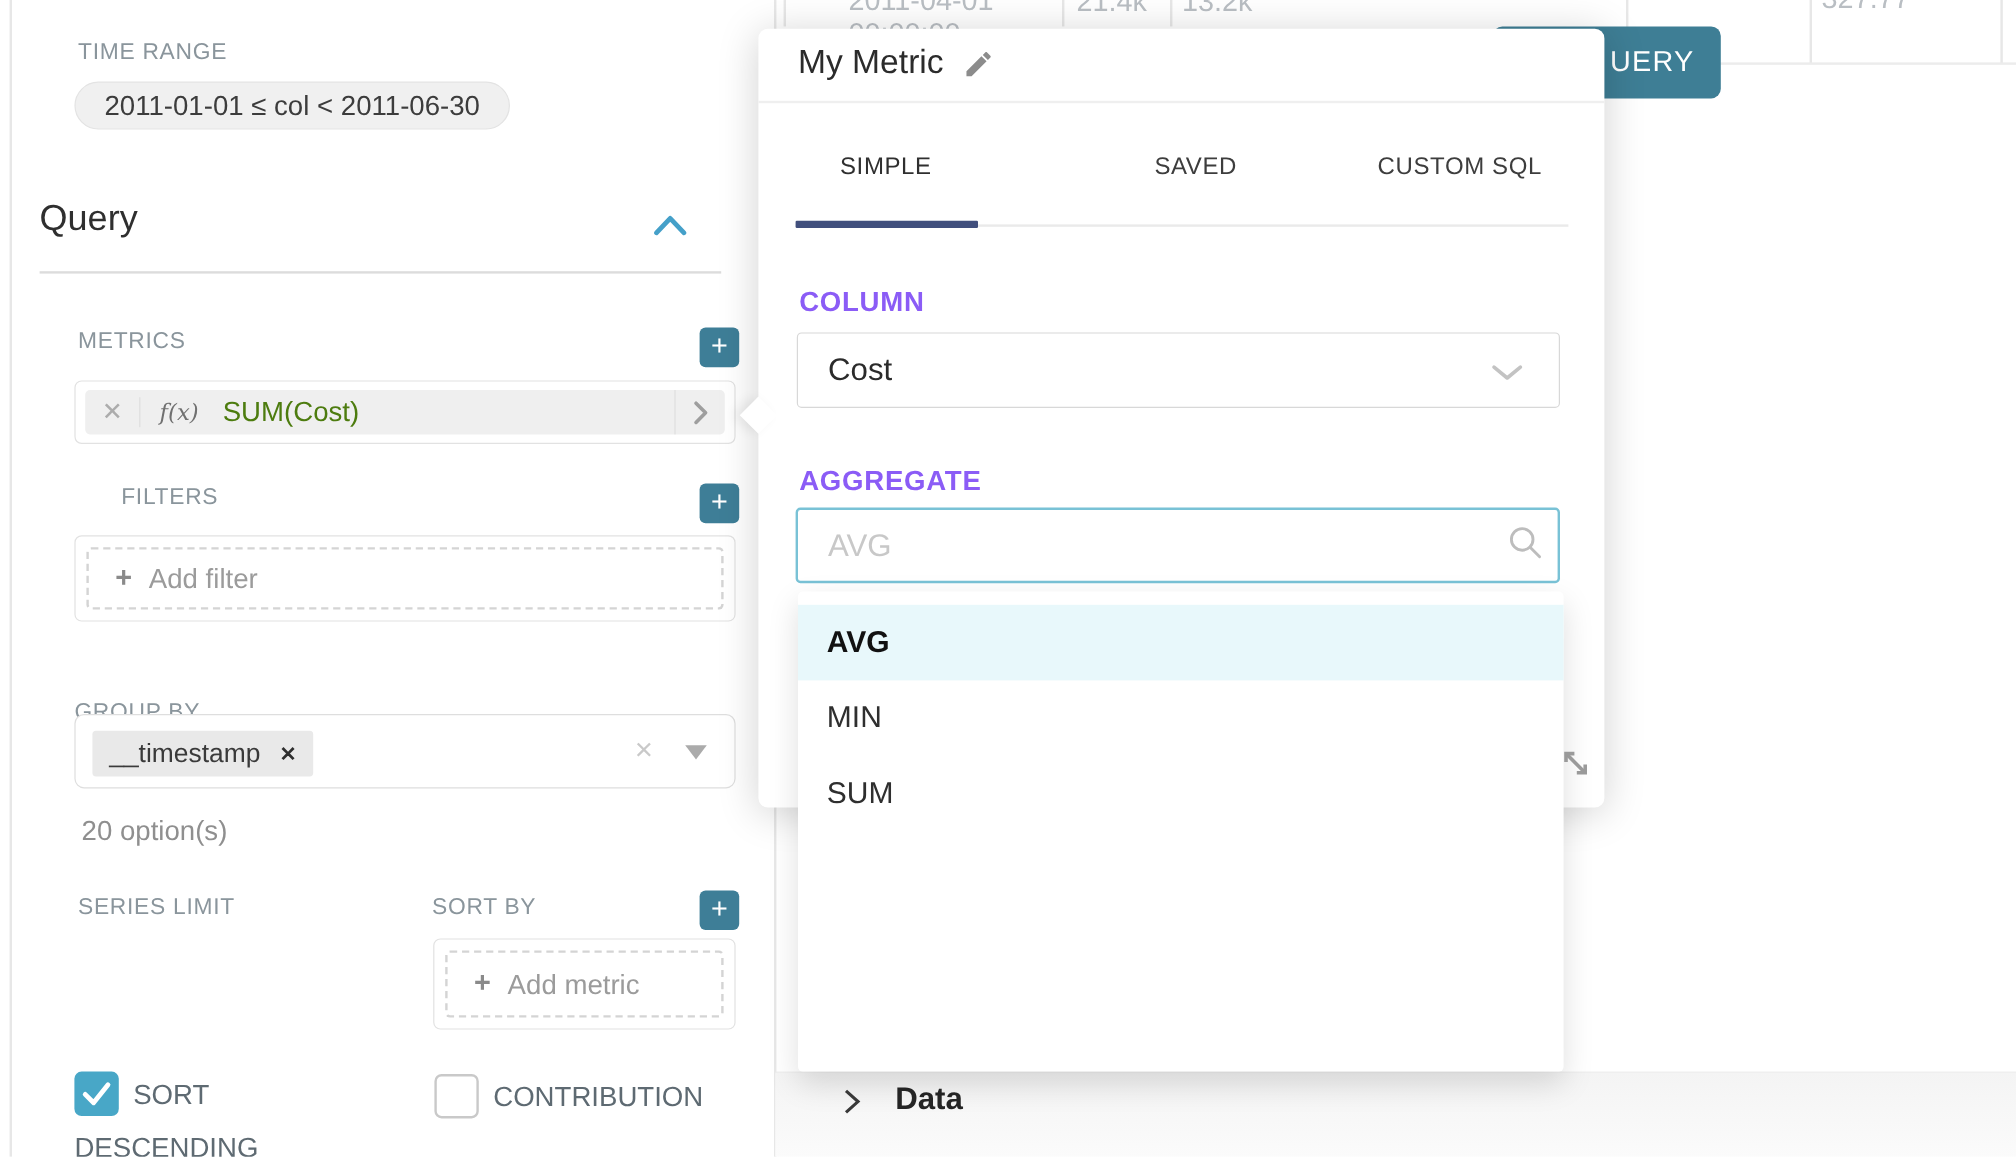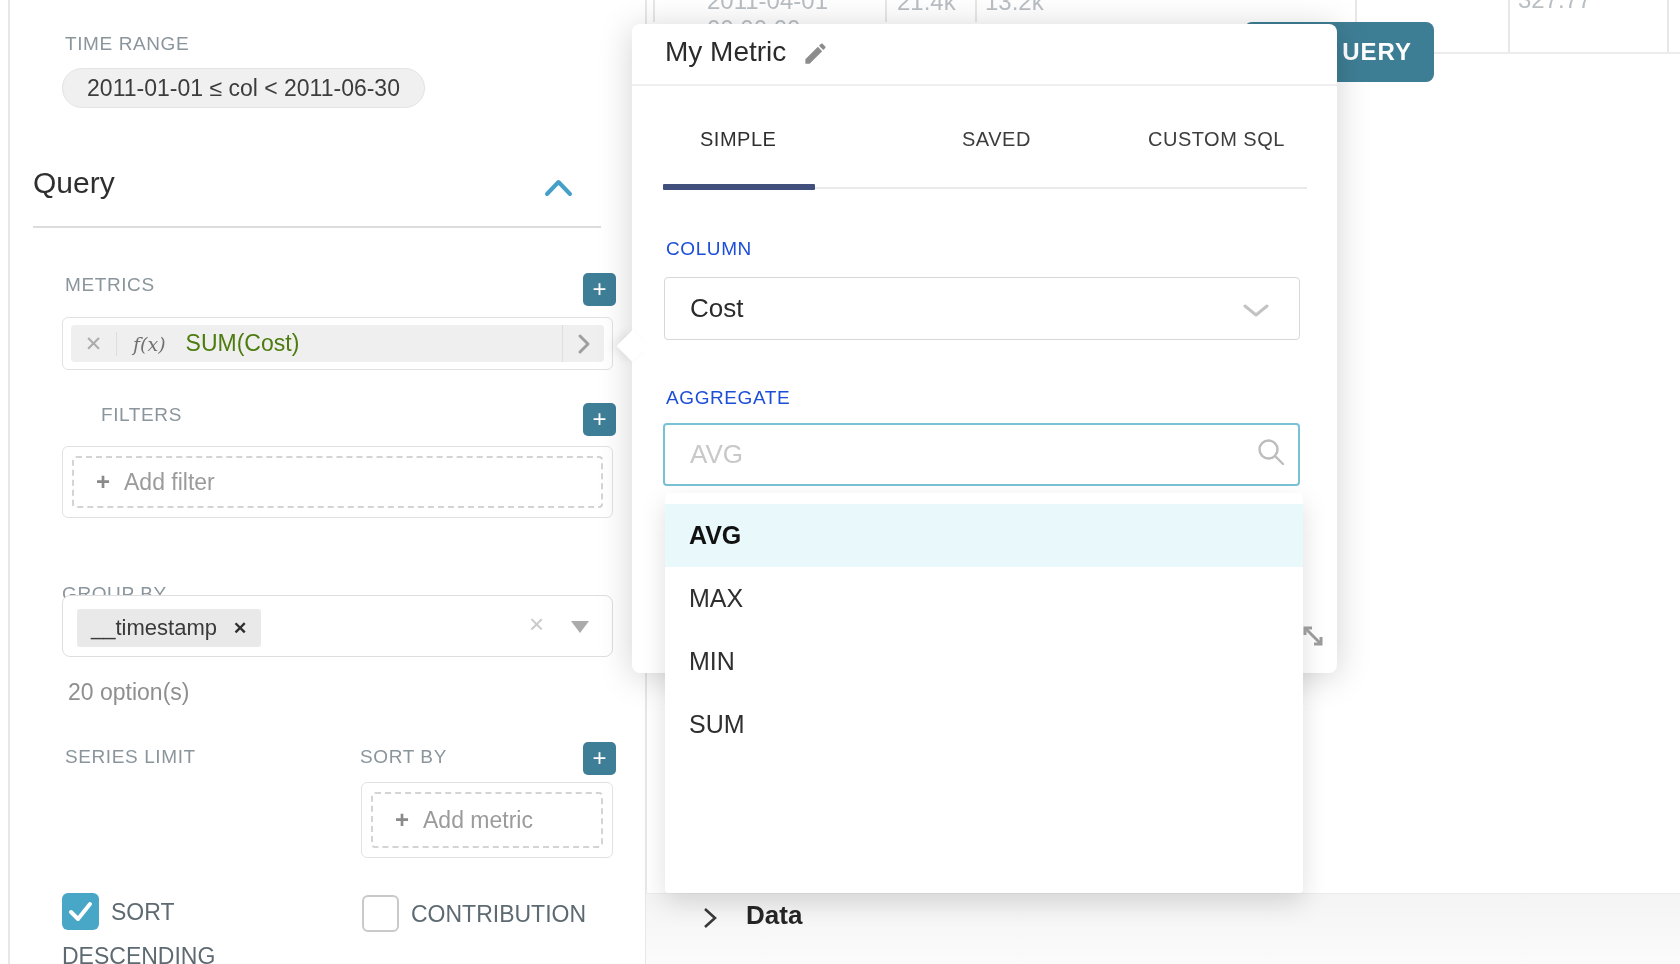--- a/index.html
+++ b/index.html
@@ -53,21 +53,21 @@
   .hint { position:absolute; font-size:23px; color:#8F8F8F; }
   .cbx-row { position:absolute; font-size:23px; color:#5E6A72; line-height:44px; }
   .cbx { display:inline-block; width:37px; height:37px; border-radius:6px;
     vertical-align:middle; margin-right:12px; position:relative; top:-2px; cursor:pointer; }
   .cbx.on { background:#48A7C7; }
   .cbx.off { background:#fff; border:2.5px solid #C9C9C9; }
 
   
   .bg-cell { position:absolute; color:#B9BEC3; font-size:24px; white-space:nowrap; }
   .run-btn { position:absolute; left:1244px; top:22px; width:190px; height:60px;
-    background:#3E7E95; border-radius:8px; color:#fff; font-weight:bold;
+    background:#3E7E95; border-radius:8px; color:#fff; font-weight:normal;
     font-size:24px; letter-spacing:1px; display:flex; align-items:center;
     justify-content:flex-end; padding-right:22px; z-index:5; cursor:pointer; }
   .data-panel { position:absolute; left:646px; top:893px; width:1034px; height:71px;
     background:linear-gradient(#F4F4F4,#FBFBFB); border-top:1px solid #ECECEC; z-index:2; }
   .data-title { position:absolute; left:746px; top:900px; font-size:26px; font-weight:bold;
     color:#262626; z-index:3; }
 
   
   .popover { position:absolute; left:632px; top:24px; width:705px; height:649px;
     background:#fff; border-radius:8px; box-shadow:0 4px 34px rgba(0,0,0,.18); z-index:10; }
@@ -76,22 +76,22 @@
     box-shadow:-4px 4px 10px rgba(0,0,0,.08); }
   .pop-title { position:absolute; left:33px; top:12px; font-size:28px; color:#2B2B2B; }
   .hdr-divider { position:absolute; left:0; top:60px; width:100%; height:1.5px;
     background:#EFEFEF; }
   .tab { position:absolute; top:104px; font-size:20px; color:#3D3D3D;
     letter-spacing:.5px; cursor:pointer; }
   .tab-grayline { position:absolute; left:31px; top:163px; width:644px; height:2px;
     background:#EAEAEA; }
   .tab-underline { position:absolute; left:31px; top:160px; width:152px; height:6px;
     background:#414F7D; border-radius:1px; }
-  .pop-label { position:absolute; font-size:19px; color:#1d4ed8; letter-spacing:.6px;
-    font-weight:400; }
+  .pop-label { position:absolute; font-size:23px; color:#8b5cf6; letter-spacing:.6px;
+    font-weight:700; }
   .cost-box { position:absolute; left:32px; top:253px; width:636px; height:63px;
     border:1.5px solid #D8D8D8; border-radius:4px; display:flex; align-items:center;
     font-size:26px; color:#2B2B2B; padding-left:25px; cursor:pointer; }
   .agg-input { position:absolute; left:31px; top:399px; width:637px; height:63px;
     border:2px solid #79C2D6; border-radius:4px; font-size:26px; color:#333;
     padding-left:25px; outline:none; font-family:"Liberation Sans",sans-serif; }
   .agg-input::placeholder { color:#C8C8C8; }
 
   .dropdown { position:absolute; left:665px; top:493px; width:638px; height:400px;
     background:#fff; border-radius:4px; box-shadow:0 10px 26px rgba(0,0,0,.13);
@@ -223,21 +223,20 @@
     <div class="pop-label" style="left:34px; top:363px;">AGGREGATE</div>
     <input class="agg-input" placeholder="AVG" style="">
     <svg class="abs" style="left:624px; top:413px;" width="30" height="30" viewBox="0 0 30 30">
       <circle cx="12.5" cy="12.5" r="9" fill="none" stroke="#BDBDBD" stroke-width="2.4"></circle>
       <line x1="19.5" y1="19.5" x2="27" y2="27" stroke="#BDBDBD" stroke-width="2.4" stroke-linecap="round"></line>
     </svg>
   </div>
 
   <div class="dropdown">
     <div class="dd-item hl">AVG</div>
-    <div class="dd-item">MAX</div>
     <div class="dd-item">MIN</div>
     <div class="dd-item">SUM</div>
   </div>
 
   <svg class="resize-arrow" width="32" height="32" viewBox="0 0 32 32">
     <line x1="8" y1="8" x2="24" y2="24" stroke="#9A9A9A" stroke-width="3"></line>
     <polyline points="8,15 8,8 15,8" fill="none" stroke="#9A9A9A" stroke-width="3"></polyline>
     <polyline points="24,17 24,24 17,24" fill="none" stroke="#9A9A9A" stroke-width="3"></polyline>
   </svg>
 

